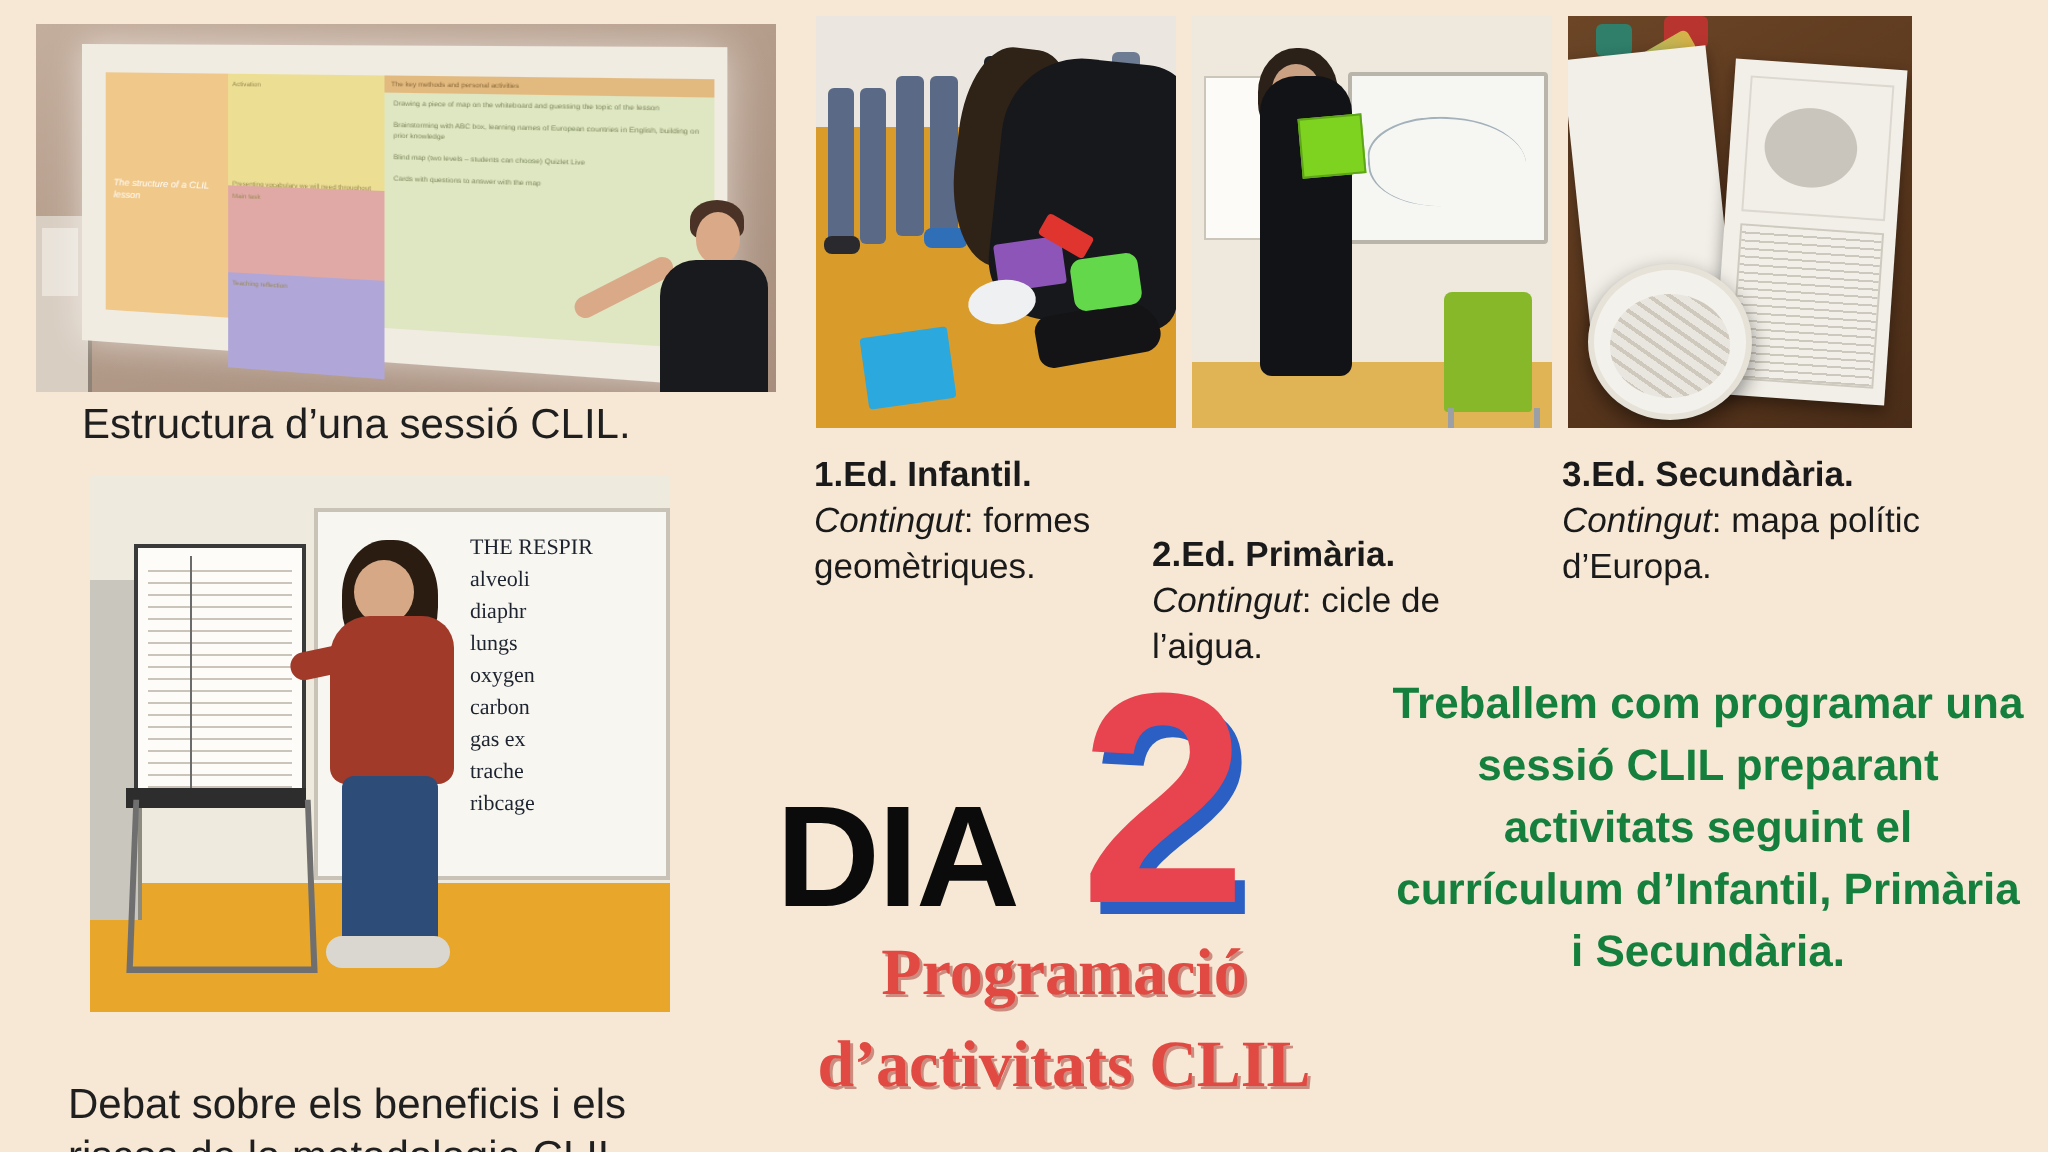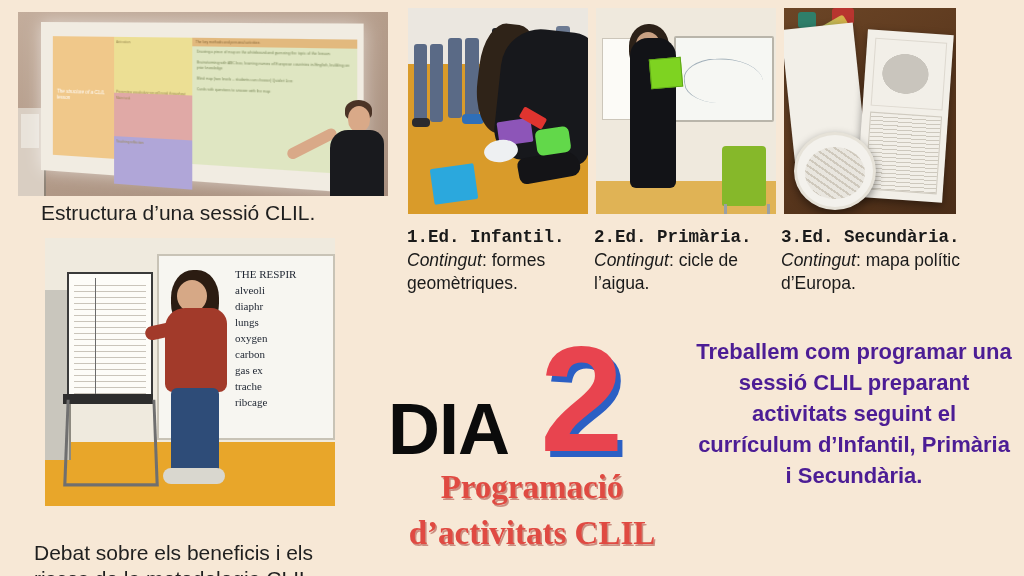--- a/index.html
+++ b/index.html
@@ -153,37 +153,37 @@
   #photo-debat .door{position:absolute;left:0;top:52px;width:24px;height:170px;
     background:#c9c6bd;border-right:2px solid #8d8a80;}
 
   
   .cap-left{position:absolute;font-size:21px;color:#1f1f1f;line-height:26px;}
   #cap-slide{left:41px;top:200px;}
   #cap-debat{left:34px;top:540px;width:330px;}
 
   .trio-cap{position:absolute;top:226px;font-size:17.5px;line-height:23px;color:#1a1a1a;}
   #cap-infantil{left:407px;width:180px;}
-  #cap-primaria{left:594px;width:180px;}
+  #cap-primaria{left:576px;width:180px;margin-top:40px;}
   #cap-secundaria{left:781px;width:190px;}
-  .trio-cap .t{font-weight:bold;display:block;font-family:Liberation Mono, monospace;}
+  .trio-cap .t{font-weight:bold;display:block;}
   .trio-cap .it{font-style:italic;}
 
   #dia-block{position:absolute;left:388px;top:336px;width:300px;height:230px;}
   #dia-word{position:absolute;left:0px;top:52px;font-size:72px;font-weight:bold;
     letter-spacing:-1px;color:#0b0b0b;font-family:"Liberation Sans",sans-serif;}
   #dia-number{position:absolute;left:152px;top:-12px;font-size:150px;font-weight:bold;
     color:#E8444F;font-family:"Liberation Sans",sans-serif;line-height:150px;
     text-shadow:5px 6px 0 #2B5FC4;}
   #dia-sub{position:absolute;left:-6px;top:128px;width:300px;text-align:center;
     font-family:"Liberation Serif",serif;font-weight:bold;font-size:33px;line-height:46px;
     color:#E04A42;text-shadow:1.5px 1.5px 0 rgba(150,30,25,.45);}
 
   #blurb{position:absolute;left:694px;top:336px;width:320px;text-align:center;
-    font-size:22px;line-height:31px;font-weight:bold;color:#4c1d95;}
+    font-size:22px;line-height:31px;font-weight:bold;color:#15803d;}
 </style>
 </head>
 <body>
 
 <div class="stage">
 
   <div class="photo" id="photo-slide">
     <div class="wall"></div>
     <div class="doorframe"></div>
     <div class="screen">

